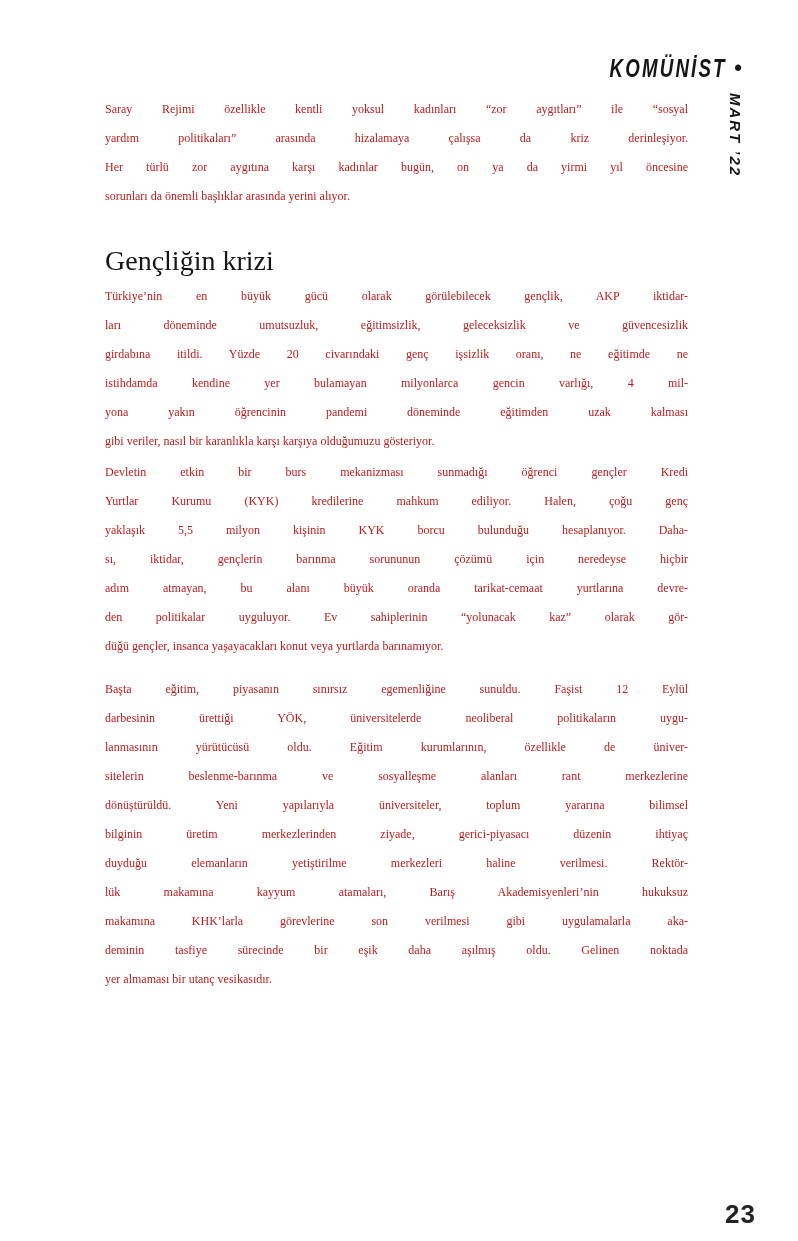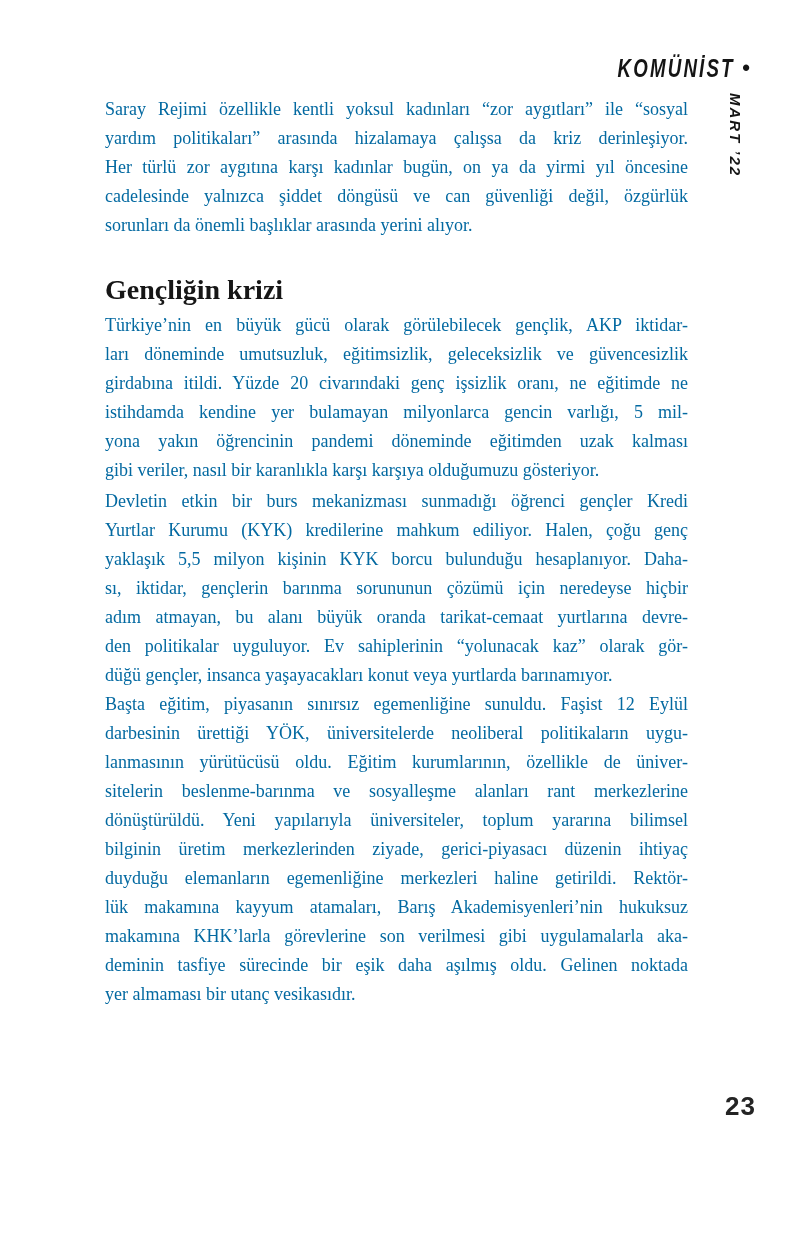--- a/index.html
+++ b/index.html
@@ -12,21 +12,21 @@
     background: #ffffff;
     margin: 0 auto;
     overflow: hidden;
     font-family: "Liberation Serif", serif;
     color: #1d1d1d;
   }
   
   .running-head {
     position: absolute;
     top: 55px;
-    right: 48px;
+    right: 56px;
     white-space: nowrap;
     line-height: 26px;
     text-align: left;
   }
   .mag-title {
     display: inline-block;
     font-family: "Liberation Sans", sans-serif;
     font-weight: bold;
     font-style: italic;
     font-size: 26px;
@@ -60,44 +60,44 @@
     color: #151515;
   }
   
   .column {
     position: absolute;
     left: 105px;
     top: 95px;
     width: 583px;
   }
   .para .line {
-    font-size: 18px;
+    font-size: 12px;
     line-height: 29px;
     text-align: justify;
     text-align-last: justify;
-    color: #0369a1;
+    color: #b91c1c;
   }
   .para .line.line-last {
     text-align-last: left;
   }
   .heading {
     margin-top: 33px;
     font-family: "Liberation Serif", serif;
-    font-weight: bold;
+    font-weight: normal;
     font-size: 28px;
     line-height: 34px;
     color: #161616;
   }
   .para-2 { margin-top: 4px; }
   .para-3 { margin-top: 2px; }
-  .para-4 { }
+  .para-4 { margin-top: 14px; }
   
   .page-number {
     position: absolute;
-    top: 1091px;
+    top: 1199px;
     right: 42px;
     font-family: "Liberation Sans", sans-serif;
     font-weight: bold;
     font-size: 26px;
     color: #242424;
     letter-spacing: 1px;
   }
 </style>
 </head>
 <body>
@@ -109,31 +109,30 @@
   </header>
 
   <div class="issue-date">MART ’22</div>
 
   <main class="column">
 
     <section class="para para-1">
         <div class="line">Saray Rejimi özellikle kentli yoksul kadınları “zor aygıtları” ile “sosyal</div>
         <div class="line">yardım politikaları” arasında hizalamaya çalışsa da kriz derinleşiyor.</div>
         <div class="line">Her türlü zor aygıtına karşı kadınlar bugün, on ya da yirmi yıl öncesine</div>
-        <div class="line">cadelesinde yalnızca şiddet döngüsü ve can güvenliği değil, özgürlük</div>
         <div class="line line-last">sorunları da önemli başlıklar arasında yerini alıyor.</div>
       </section>
 
     <h2 class="heading">Gençliğin krizi</h2>
 
     <section class="para para-2">
         <div class="line">Türkiye’nin en büyük gücü olarak görülebilecek gençlik, AKP iktidar-</div>
         <div class="line">ları döneminde umutsuzluk, eğitimsizlik, geleceksizlik ve güvencesizlik</div>
         <div class="line">girdabına itildi. Yüzde 20 civarındaki genç işsizlik oranı, ne eğitimde ne</div>
-        <div class="line">istihdamda kendine yer bulamayan milyonlarca gencin varlığı, 5 mil-</div>
+        <div class="line">istihdamda kendine yer bulamayan milyonlarca gencin varlığı, 4 mil-</div>
         <div class="line">yona yakın öğrencinin pandemi döneminde eğitimden uzak kalması</div>
         <div class="line line-last">gibi veriler, nasıl bir karanlıkla karşı karşıya olduğumuzu gösteriyor.</div>
       </section>
 
     <section class="para para-3">
         <div class="line">Devletin etkin bir burs mekanizması sunmadığı öğrenci gençler Kredi</div>
         <div class="line">Yurtlar Kurumu (KYK) kredilerine mahkum ediliyor. Halen, çoğu genç</div>
         <div class="line">yaklaşık 5,5 milyon kişinin KYK borcu bulunduğu hesaplanıyor. Daha-</div>
         <div class="line">sı, iktidar, gençlerin barınma sorununun çözümü için neredeyse hiçbir</div>
         <div class="line">adım atmayan, bu alanı büyük oranda tarikat-cemaat yurtlarına devre-</div>
@@ -141,21 +140,21 @@
         <div class="line line-last">düğü gençler, insanca yaşayacakları konut veya yurtlarda barınamıyor.</div>
       </section>
 
     <section class="para para-4">
         <div class="line">Başta eğitim, piyasanın sınırsız egemenliğine sunuldu. Faşist 12 Eylül</div>
         <div class="line">darbesinin ürettiği YÖK, üniversitelerde neoliberal politikaların uygu-</div>
         <div class="line">lanmasının yürütücüsü oldu. Eğitim kurumlarının, özellikle de üniver-</div>
         <div class="line">sitelerin beslenme-barınma ve sosyalleşme alanları rant merkezlerine</div>
         <div class="line">dönüştürüldü. Yeni yapılarıyla üniversiteler, toplum yararına bilimsel</div>
         <div class="line">bilginin üretim merkezlerinden ziyade, gerici-piyasacı düzenin ihtiyaç</div>
-        <div class="line">duyduğu elemanların egemenliğine merkezleri haline getirildi. Rektör-</div>
+        <div class="line">duyduğu elemanların yetiştirilme merkezleri haline verilmesi. Rektör-</div>
         <div class="line">lük makamına kayyum atamaları, Barış Akademisyenleri’nin hukuksuz</div>
         <div class="line">makamına KHK’larla görevlerine son verilmesi gibi uygulamalarla aka-</div>
         <div class="line">deminin tasfiye sürecinde bir eşik daha aşılmış oldu. Gelinen noktada</div>
         <div class="line line-last">yer almaması bir utanç vesikasıdır.</div>
       </section>
 
   </main>
 
   <div class="page-number">23</div>
 

